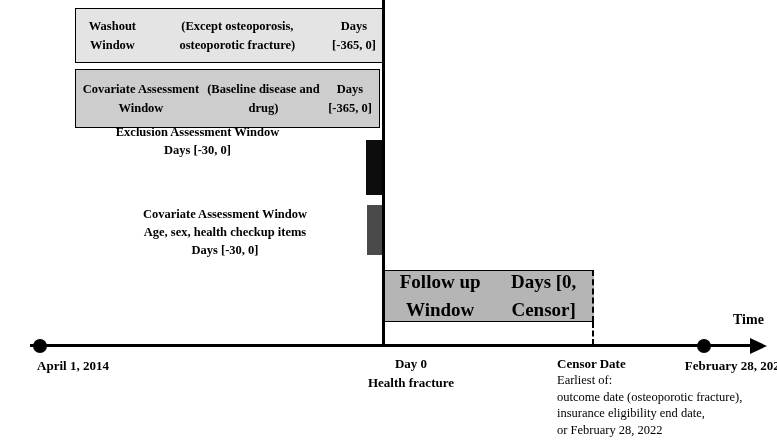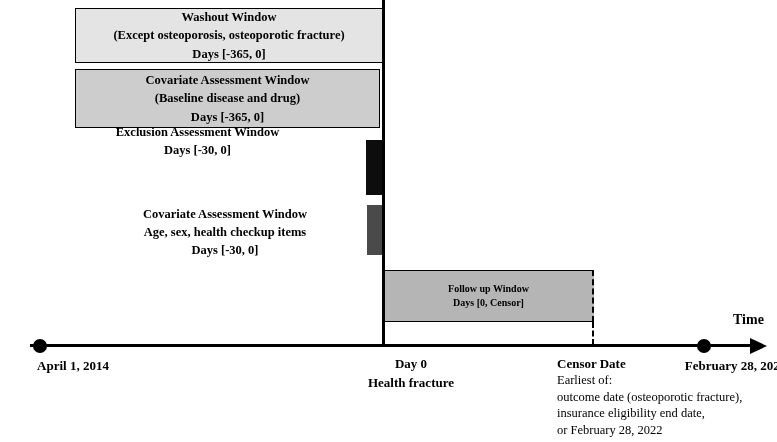--- a/index.html
+++ b/index.html
@@ -8,21 +8,21 @@
     width:777px;height:442px;
     background:#ffffff;
     font-family:"Liberation Serif", serif;
     color:#000;
     overflow:hidden;
   }
   .box{
     position:absolute;
     border:1.5px solid #000;
     box-sizing:border-box;
-    display:flex;flex-direction:column;justify-content:center;align-items:center;
+    display:flex;justify-content:center;align-items:center;
     text-align:center;
     font-weight:bold;
     font-size:12.5px;
     line-height:1.45;
   }
   .textblock{
     position:absolute;
     text-align:center;
     font-weight:bold;
     font-size:12.5px;
@@ -71,21 +71,21 @@
   </div>
   <div class="bar" style="left: 366px; top: 140px; width: 16px; height: 55px; background: rgb(13, 13, 13);"></div>
 
   <div class="textblock" style="left:90px;top:205px;width:270px;">
     <div>Covariate Assessment Window</div>
     <div>Age, sex, health checkup items</div>
     <div>Days [-30, 0]</div>
   </div>
   <div class="bar" style="left: 367px; top: 205px; width: 15px; height: 50px; background: rgb(74, 74, 74);"></div>
 
-  <div class="box followup" style="left: 384px; top: 270px; width: 210px; height: 52px; font-size: 10px; background: rgb(181, 181, 181);">
+  <div class="box followup" style="left: 384px; top: 270px; width: 210px; height: 52px; font-size: 19px; background: rgb(181, 181, 181);">
     <div>Follow up Window</div>
     <div>Days [0, Censor]</div>
   </div>
 
   <div class="dashline" style="left:592px;top:322px;height:23px;"></div>
 
   <div class="axis" style="left:30px;top:344px;width:722px;height:3px;"></div>
   <div class="arrowhead" style="left:750px;top:337.5px;"></div>
   <div class="dot" style="left:33px;top:338.5px;"></div>
   <div class="dot" style="left:697px;top:338.5px;"></div>

